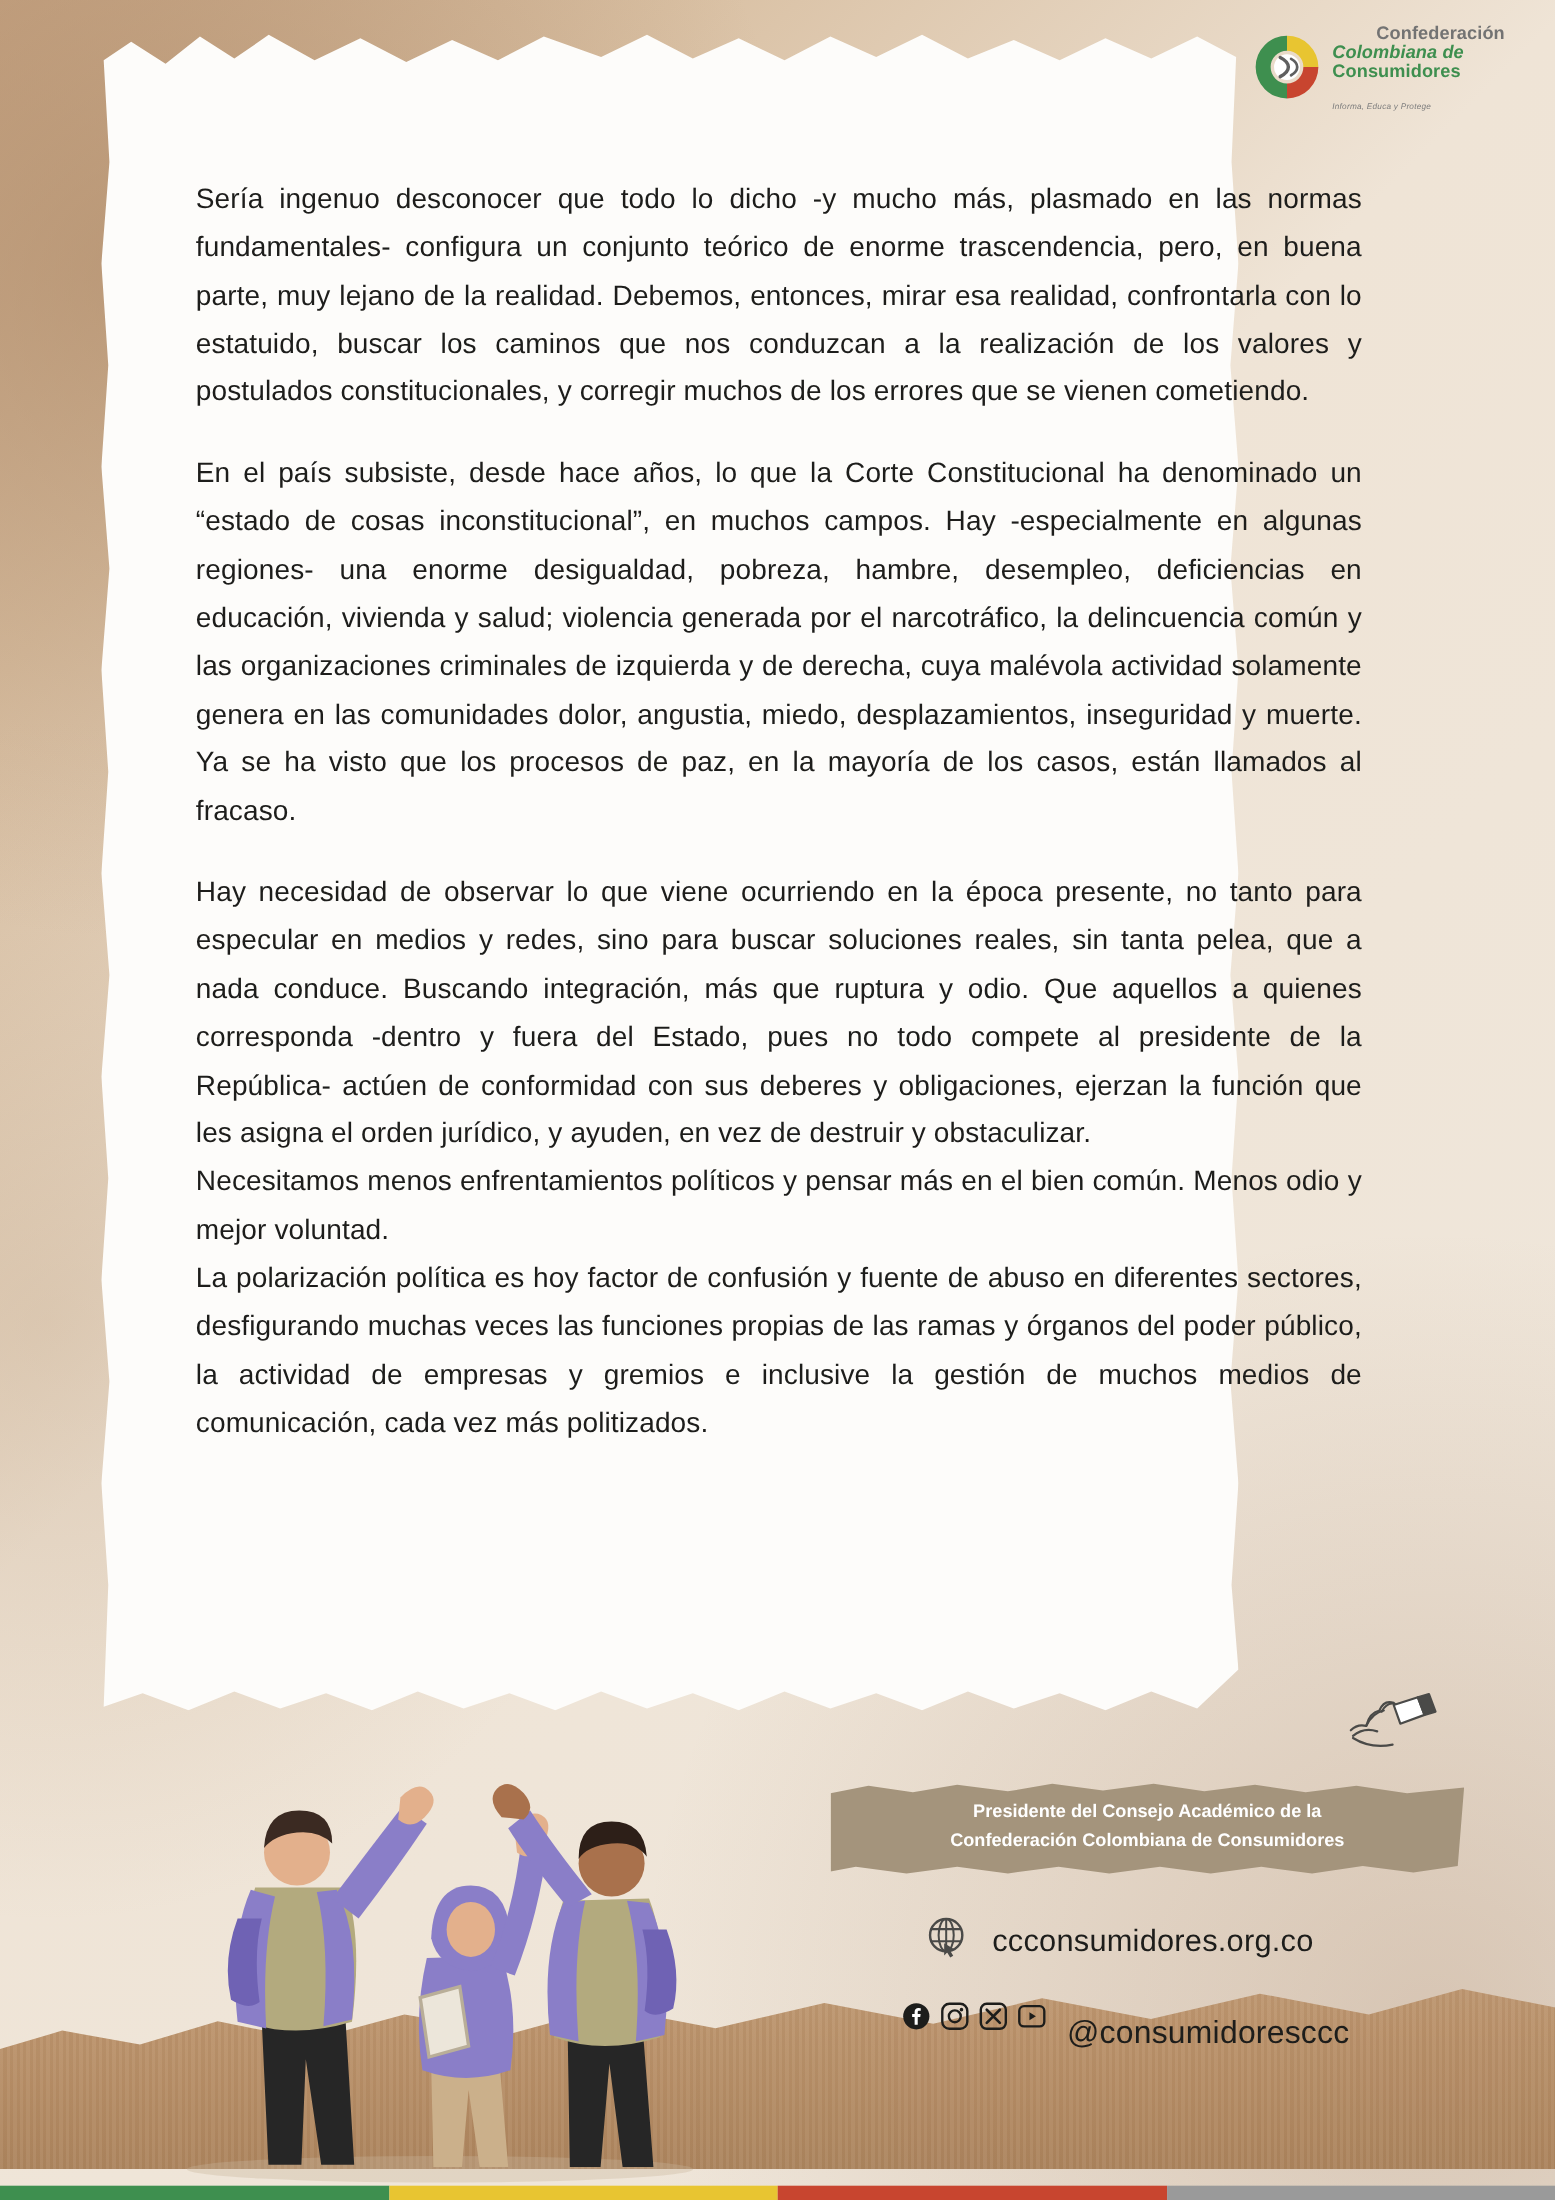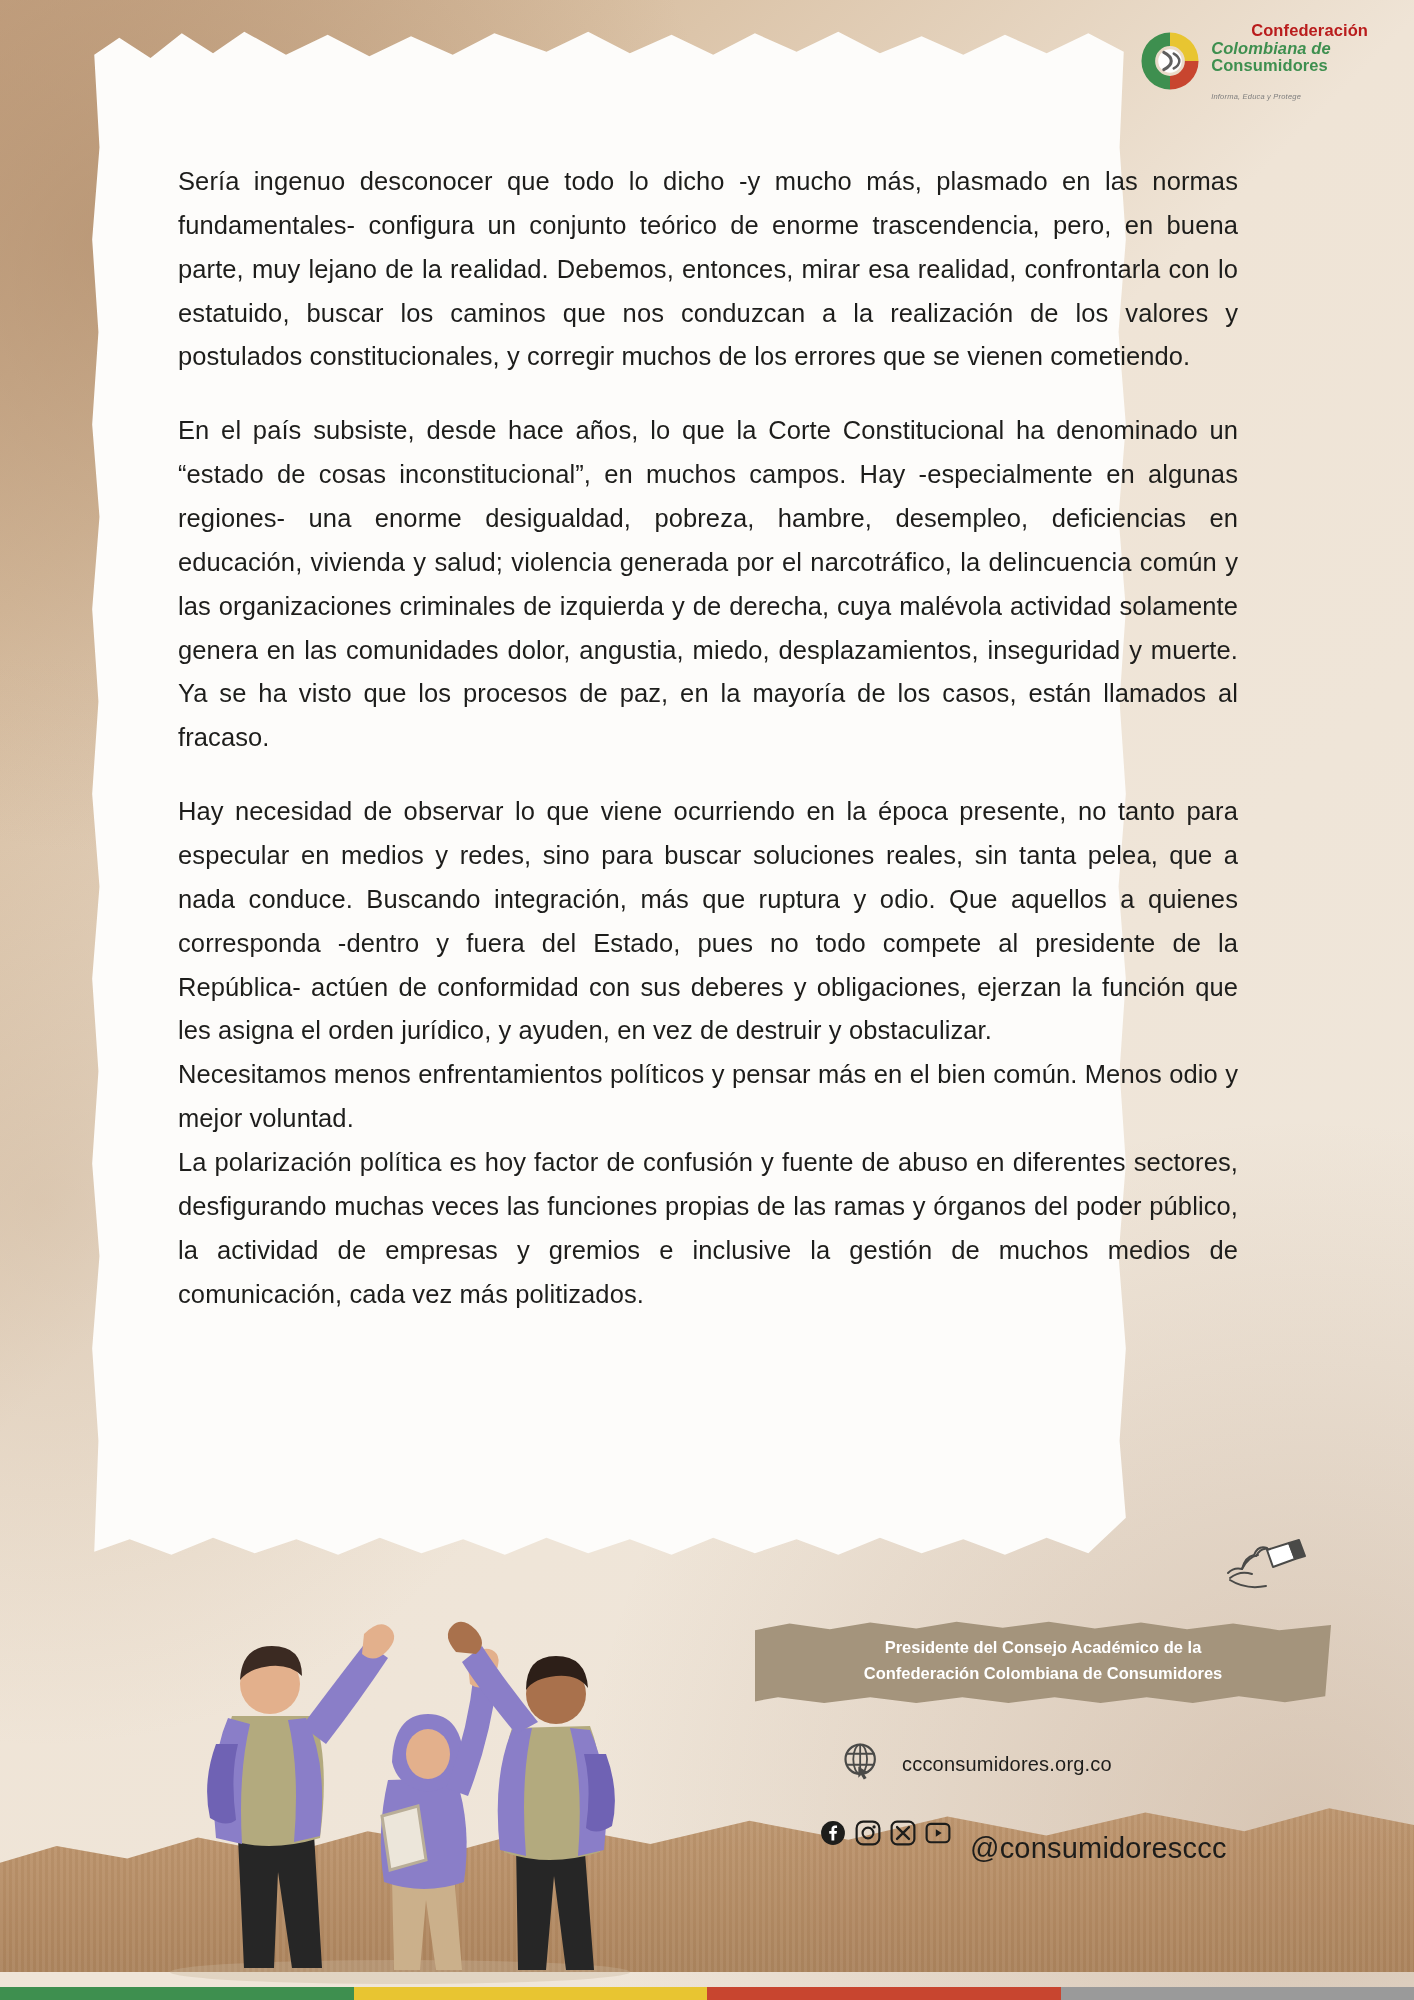--- a/index.html
+++ b/index.html
@@ -101,21 +101,21 @@
     align-items: center;
     gap: 10px;
   }
   .logo-mark { width: 62px; height: 62px; flex: 0 0 62px; }
   .logo-text { line-height: 1.07; }
   .logo-text .l1, .logo-text .l2, .logo-text .l3 {
     font-weight: bold;
     font-size: 16.5px;
     letter-spacing: 0.1px;
   }
-  .logo-text .l1 { color: #b91c1c; margin-left: 40px; }
+  .logo-text .l1 { color: #737373; margin-left: 40px; }
   .logo-text .l2 { color: #3e8f4f; font-style: italic; }
   .logo-text .l3 { color: #3e8f4f; }
   .logo-text .tag {
     font-size: 7.5px;
     font-style: italic;
     color: #7d7d7d;
     margin-top: 18px;
     letter-spacing: 0.2px;
   }
 
@@ -172,21 +172,21 @@
   
   .web-row {
     position: absolute;
     left: 840px;
     top: 1740px;
     display: flex;
     align-items: center;
     gap: 18px;
   }
   .web-row .url {
-    font-size: 20px;
+    font-size: 28px;
     color: #1d1d1b;
     letter-spacing: 0.2px;
   }
   .social-row {
     position: absolute;
     left: 820px;
     top: 1800px;
     display: flex;
     align-items: center;
     gap: 9px;

